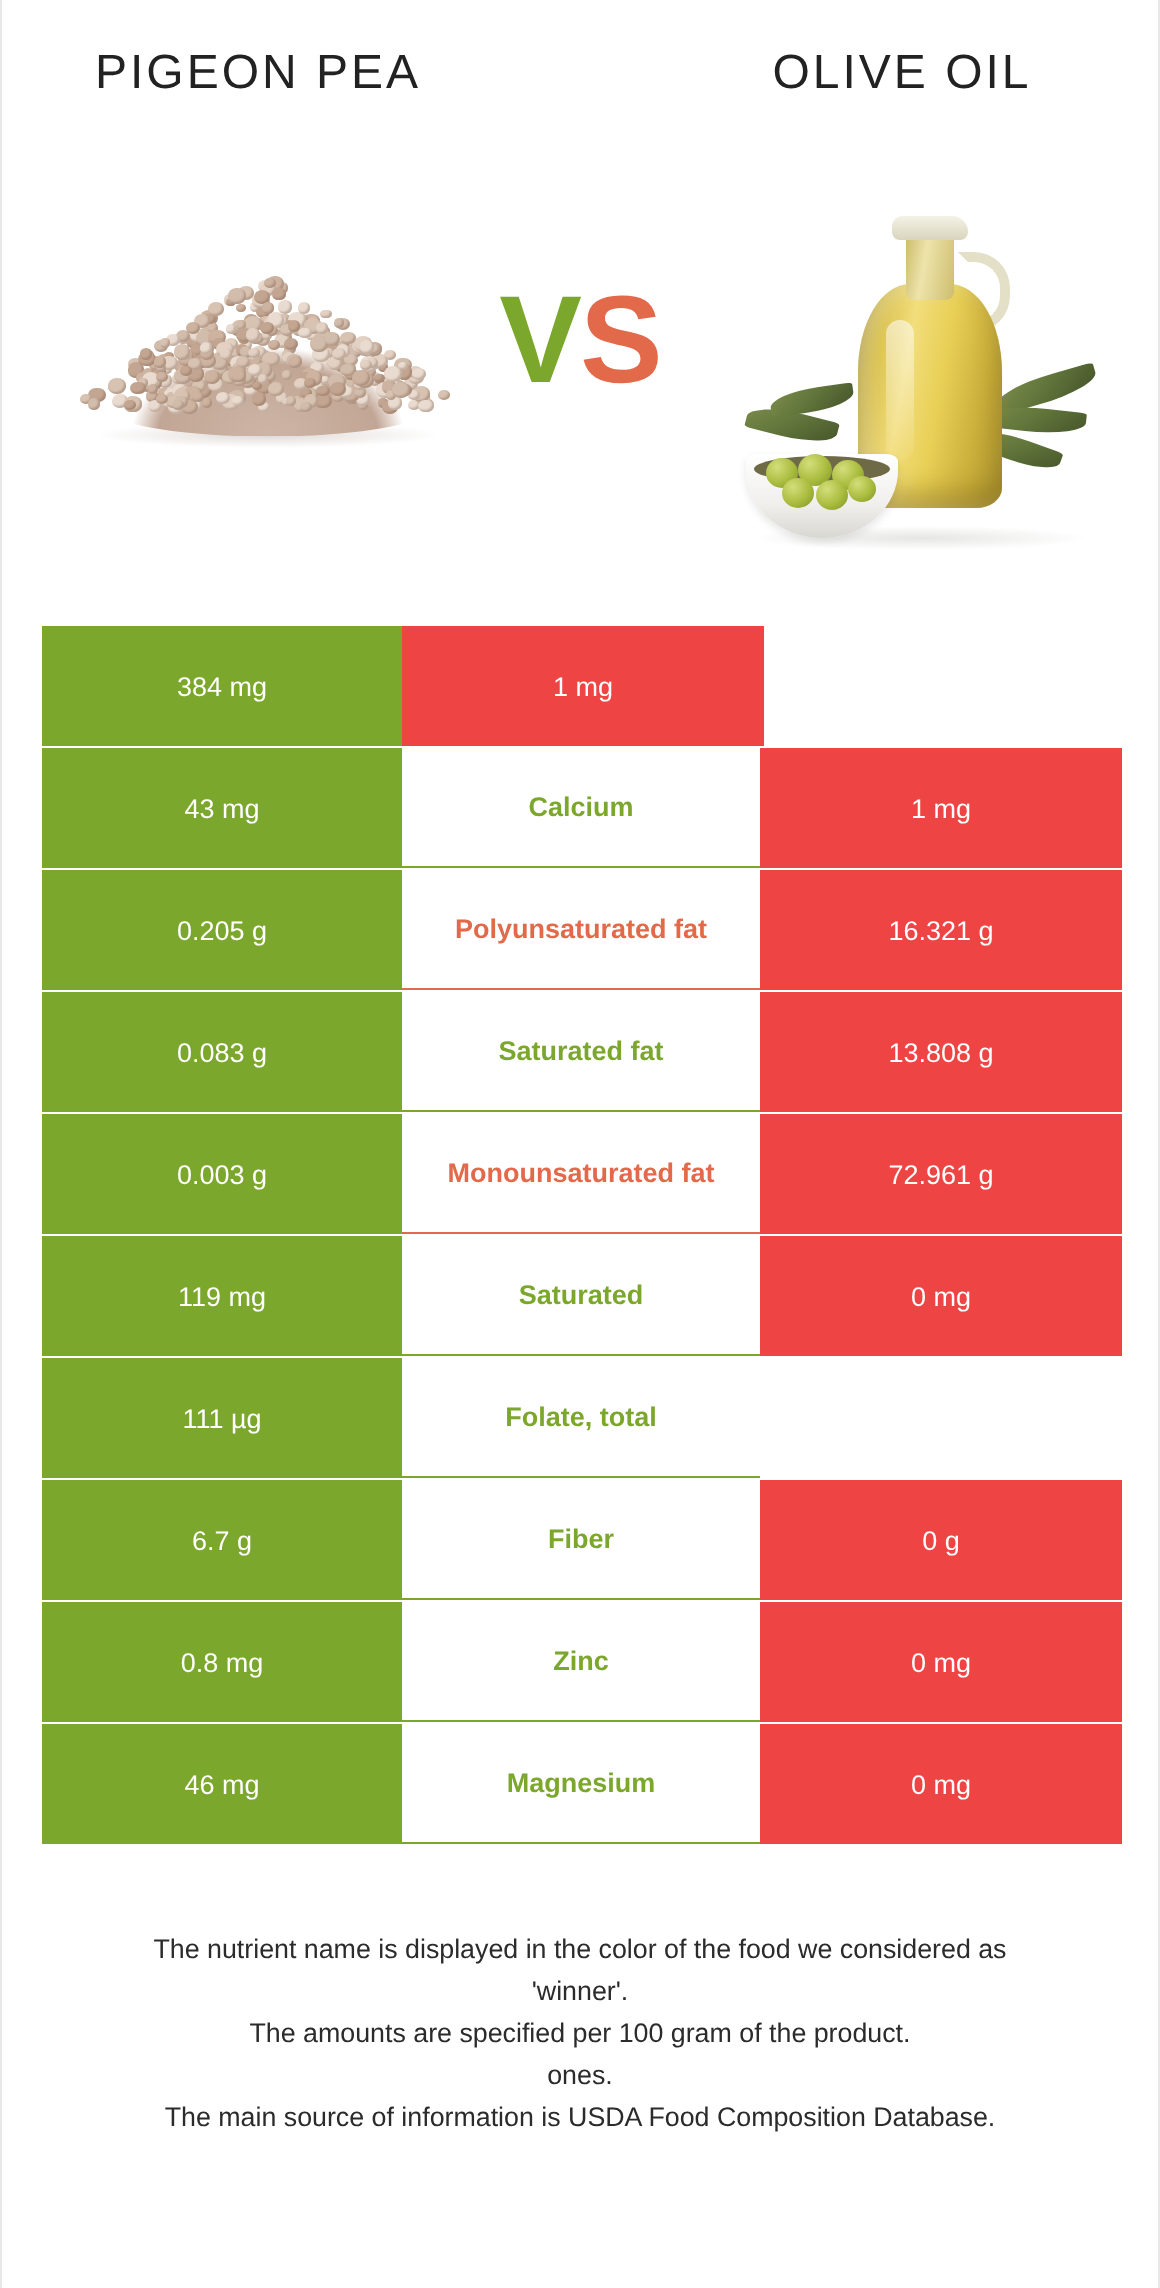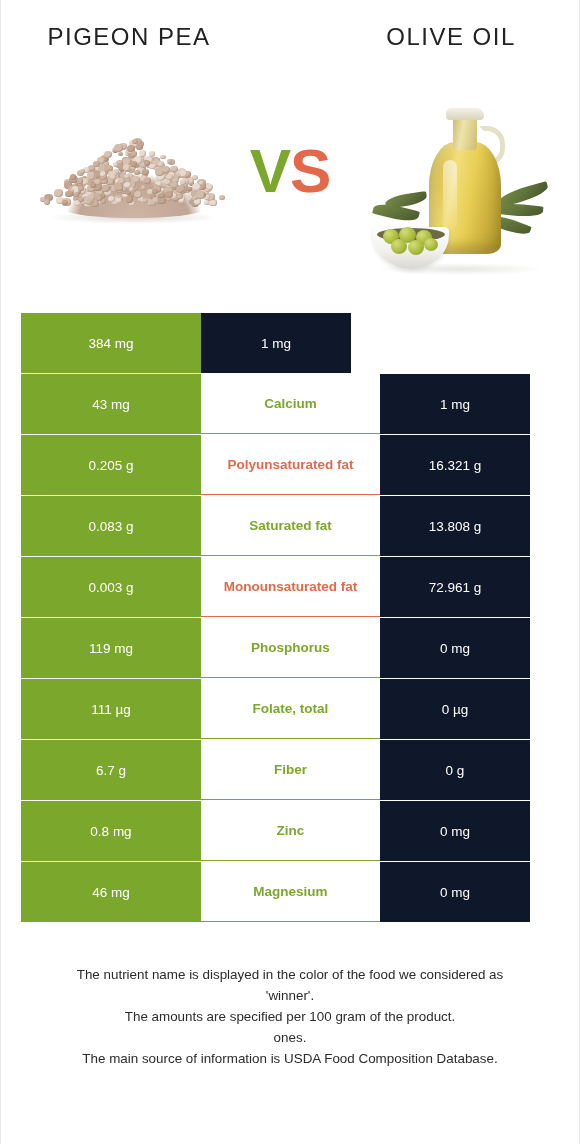--- a/index.html
+++ b/index.html
@@ -198,22 +198,22 @@
     color: #ffffff;
   }
   .cell-mid {
     width: 179px;
     background: #ffffff;
     font-weight: 700;
   }
   .cell-mid.win-green  { color: #7CA72D; border-bottom: 1px solid #7CA72D; }
   .cell-mid.win-orange { color: #E2694A; border-bottom: 1px solid #E2694A; }
   .cell-right {
-    width: 150px;
-    background: #0f172a;
+    width: 181px;
+    background: #ef4444;
     color: #ffffff;
   }
 
   
   .footer {
     position: absolute;
     left: 26px; right: 26px;
     top: 964px;
     text-align: center;
     font-size: 13.4px;
@@ -629,27 +629,26 @@
         <div class="cell cell-mid win-green">Saturated fat</div>
         <div class="cell cell-right">13.808 g</div>
       </div>
       <div class="row">
         <div class="cell cell-left">0.003 g</div>
         <div class="cell cell-mid win-orange">Monounsaturated fat</div>
         <div class="cell cell-right">72.961 g</div>
       </div>
       <div class="row">
         <div class="cell cell-left">119 mg</div>
-        <div class="cell cell-mid win-green">Phosphorus</div>
+        <div class="cell cell-mid win-green">Saturated</div>
         <div class="cell cell-right">0 mg</div>
       </div>
       <div class="row">
         <div class="cell cell-left">111 µg</div>
         <div class="cell cell-mid win-green">Folate, total</div>
-        <div class="cell cell-right">0 µg</div>
       </div>
       <div class="row">
         <div class="cell cell-left">6.7 g</div>
         <div class="cell cell-mid win-green">Fiber</div>
         <div class="cell cell-right">0 g</div>
       </div>
       <div class="row">
         <div class="cell cell-left">0.8 mg</div>
         <div class="cell cell-mid win-green">Zinc</div>
         <div class="cell cell-right">0 mg</div>

